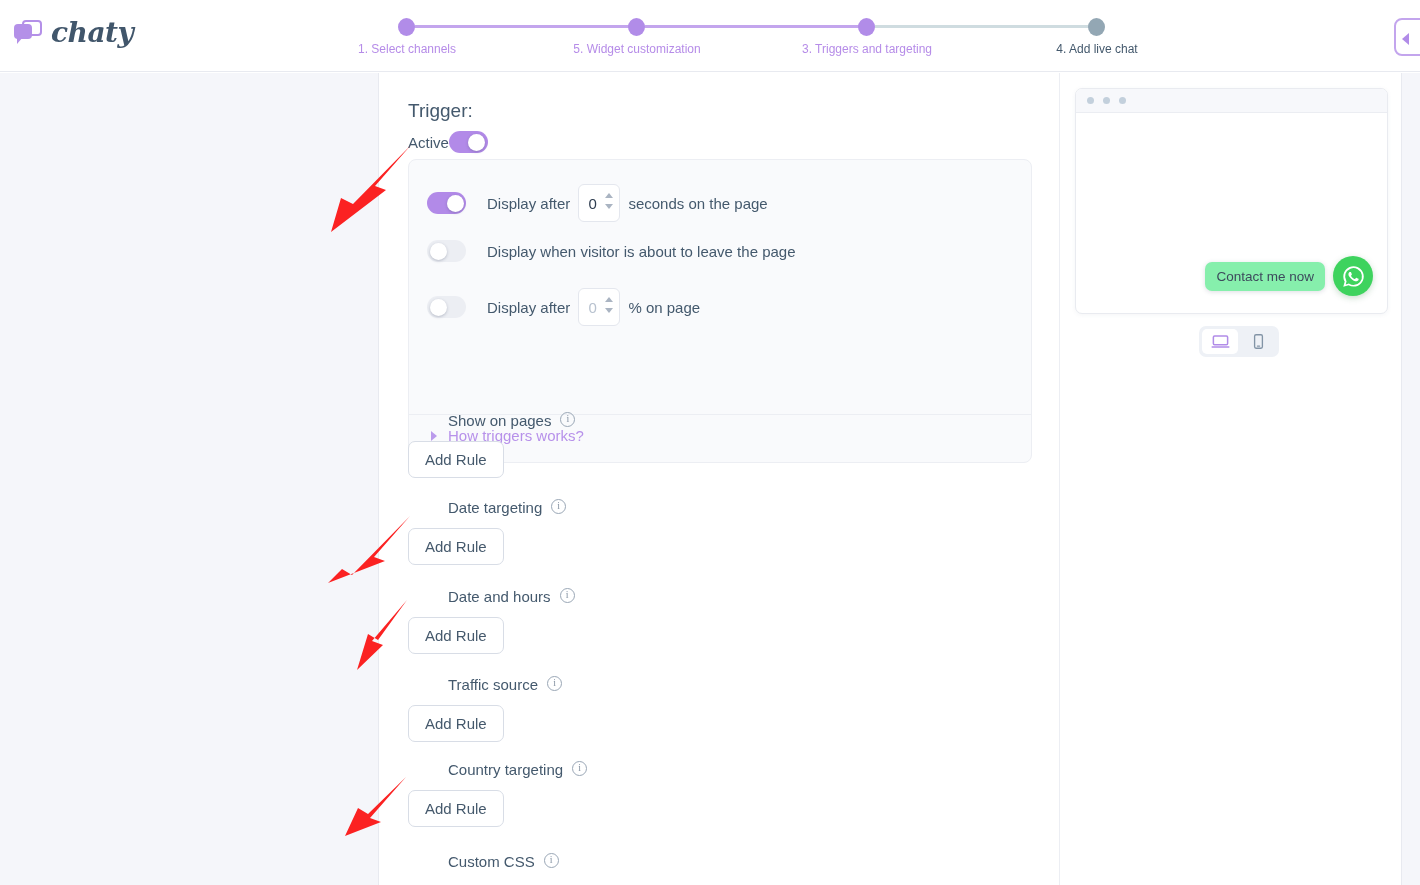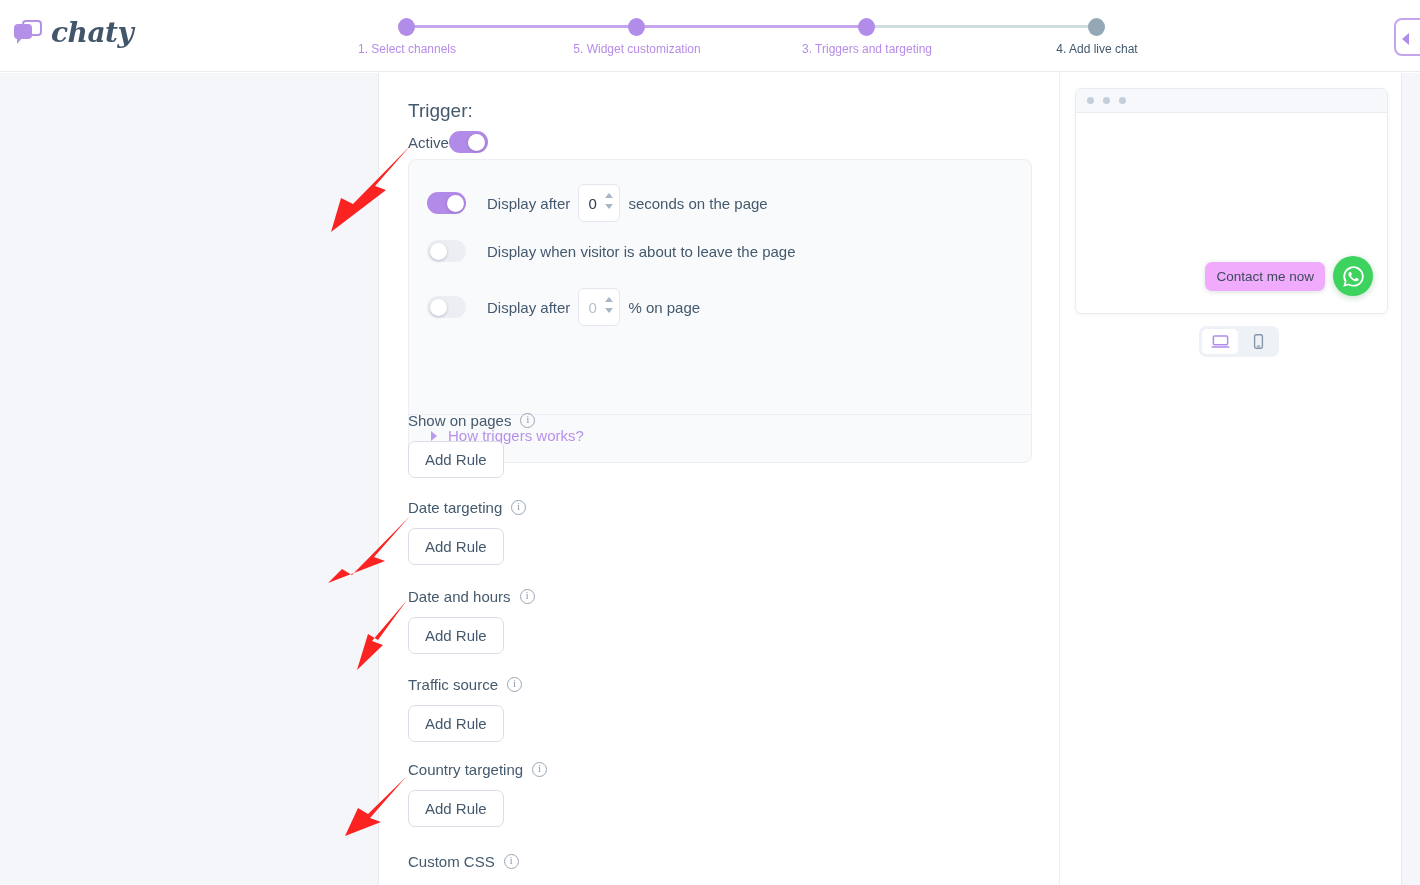--- a/index.html
+++ b/index.html
@@ -192,22 +192,23 @@
   .how-chev {
     width: 0; height: 0;
     border-left: 6px solid #bb9bec;
     border-top: 5px solid transparent;
     border-bottom: 5px solid transparent;
   }
   .how-link { font-size: 15px; color: #b791ea; }
 
   .section { position: absolute; left: 28px; }
   .sec-head {
-    display: flex; align-items: center; gap: 9px;
+    display: flex; align-items: flex-start; gap: 9px;
     margin-bottom: 12px;
+    padding-left: 40px;
   }
   .sec-label { font-size: 15px; color: #44596d; }
   .info-icon {
     width: 15px; height: 15px; border-radius: 50%;
     border: 1.3px solid #9aa7b6;
     font-size: 10px; line-height: 12.5px;
     text-align: center; color: #8693a3;
     font-family: "Liberation Serif", serif;
   }
   .add-rule {
@@ -237,21 +238,21 @@
   }
   .browser-bar .dot {
     width: 7px; height: 7px; border-radius: 50%;
     background: #c3d0dc;
   }
   .wa-wrap {
     position: absolute; right: 14px; bottom: 17px;
     display: flex; align-items: center; gap: 8px;
   }
   .wa-tip {
-    background: #f0abfc;
+    background: #86efac;
     border-radius: 7px;
     padding: 7px 11px;
     font-size: 13.5px; color: #3d4a5c;
     box-shadow: 0 1px 5px rgba(60,70,100,.18);
     white-space: nowrap;
   }
   .wa-btn {
     width: 40px; height: 40px; border-radius: 50%;
     background: #3ed35e;
     display: flex; align-items: center; justify-content: center;

